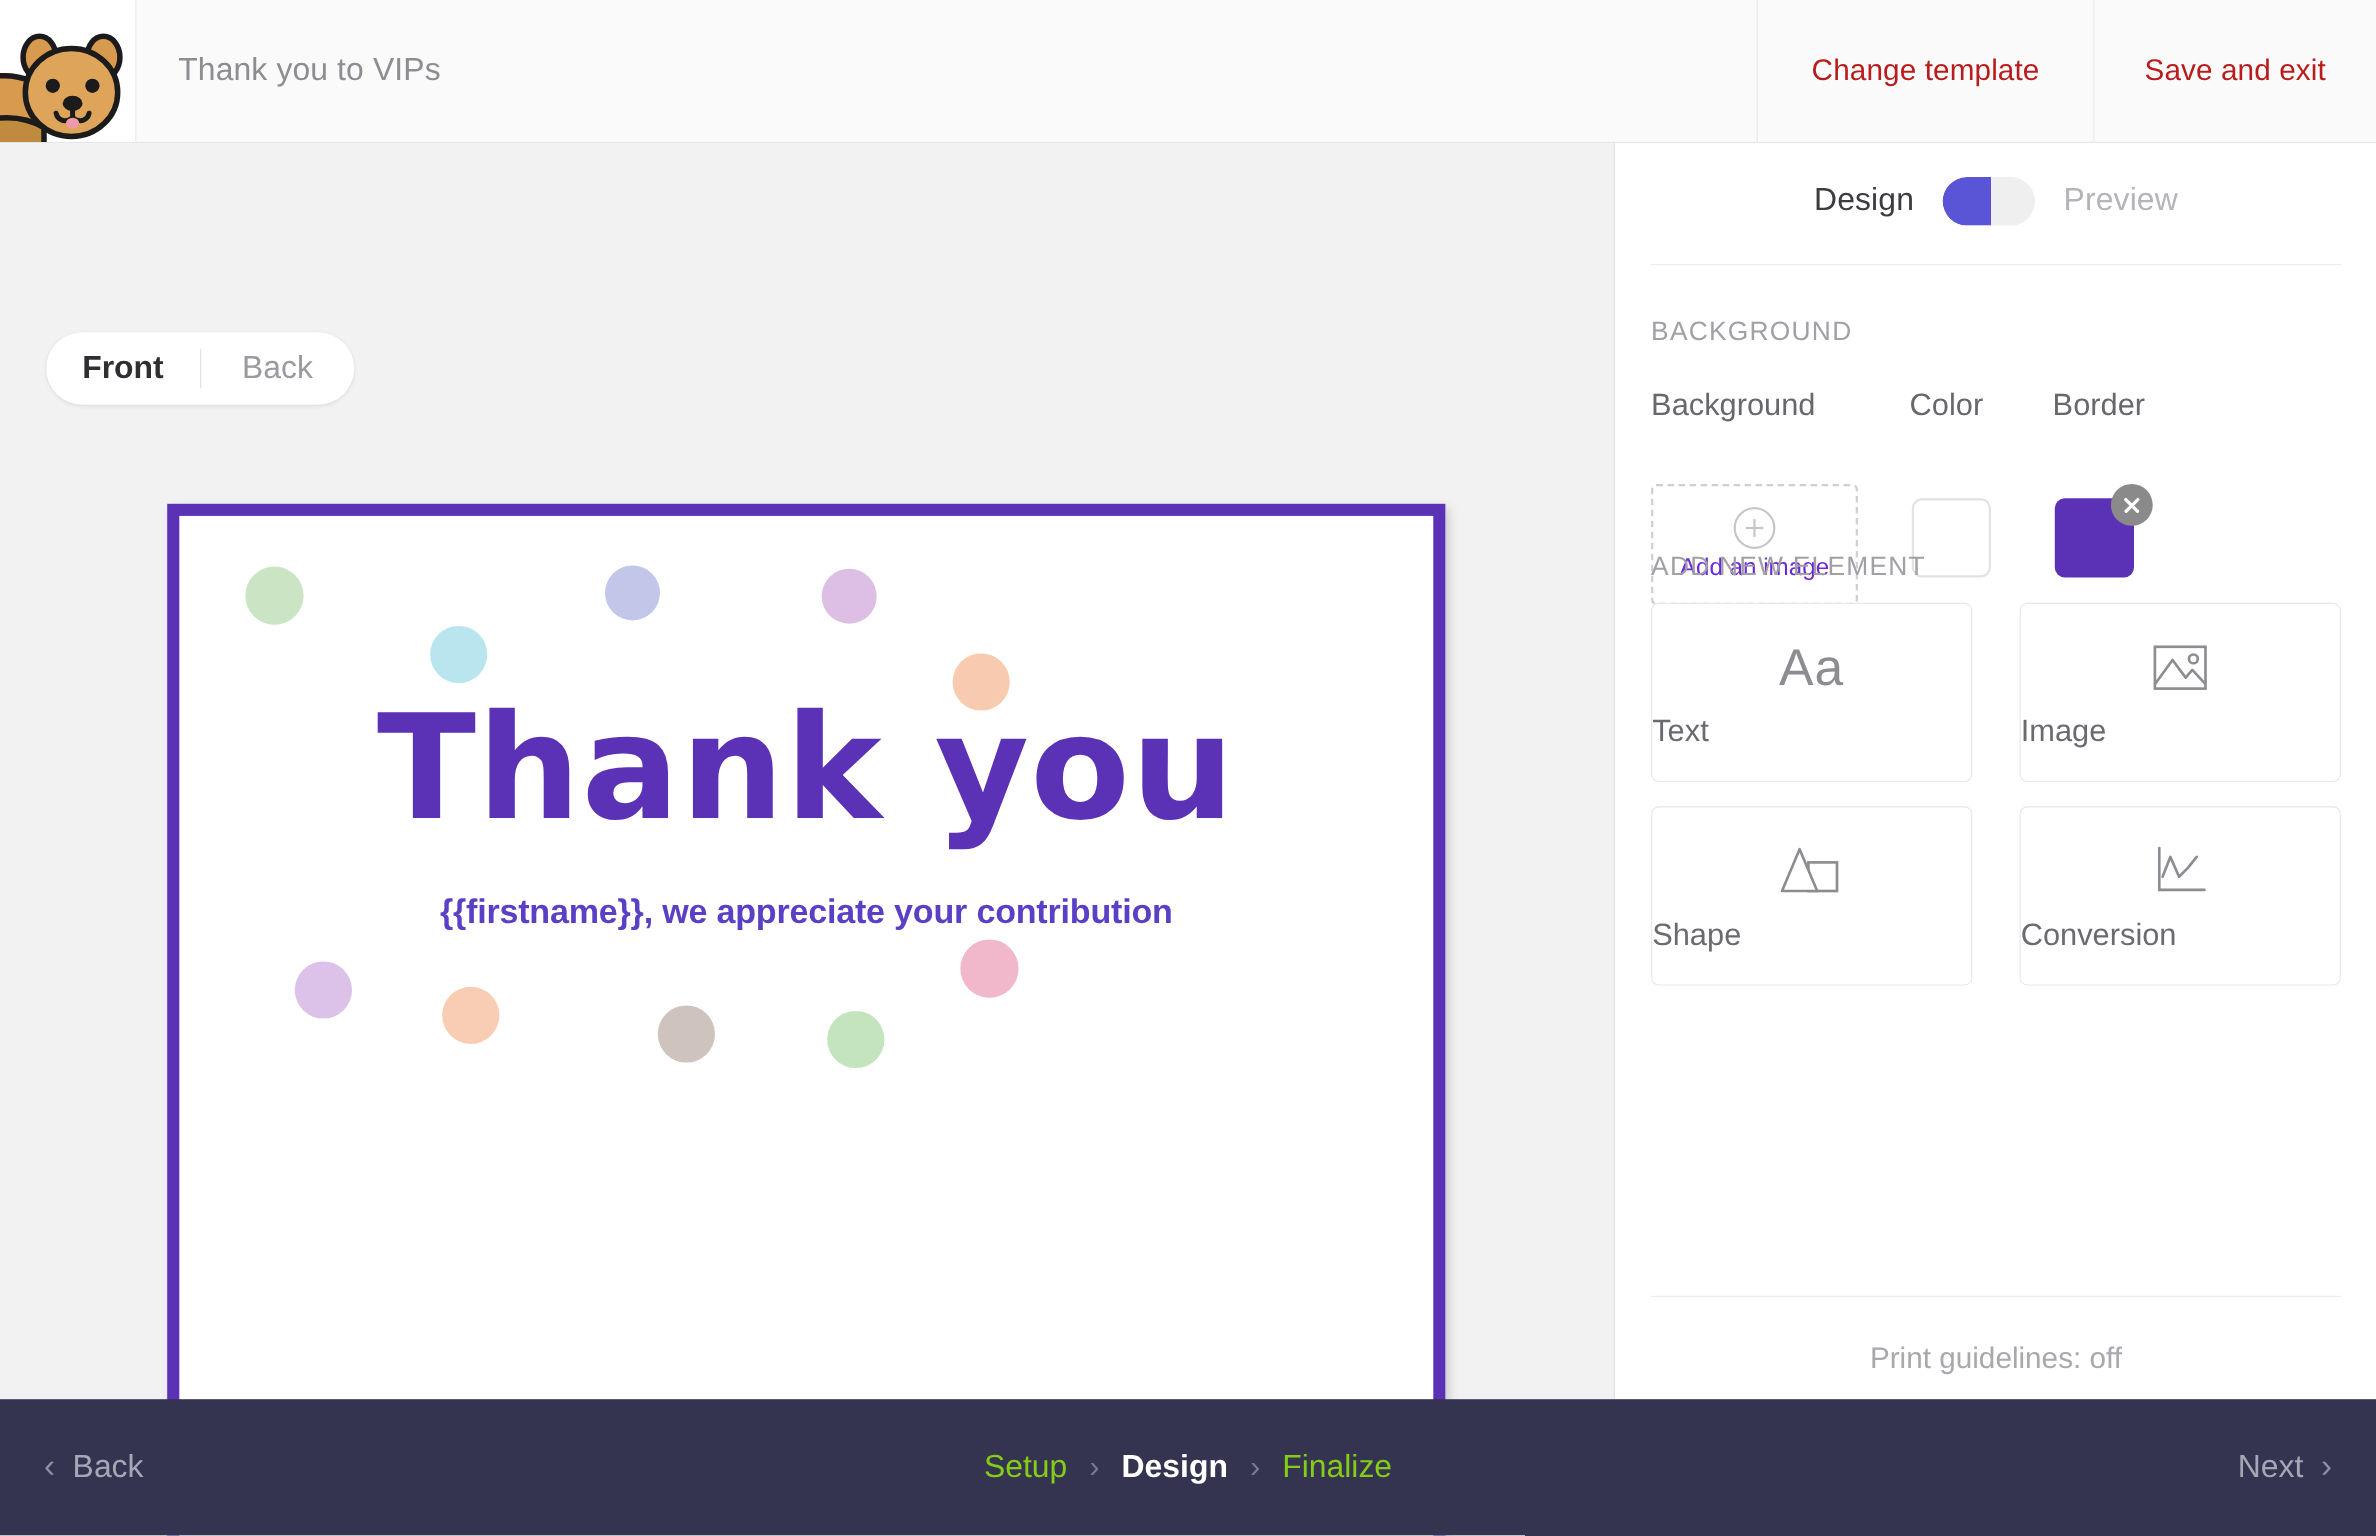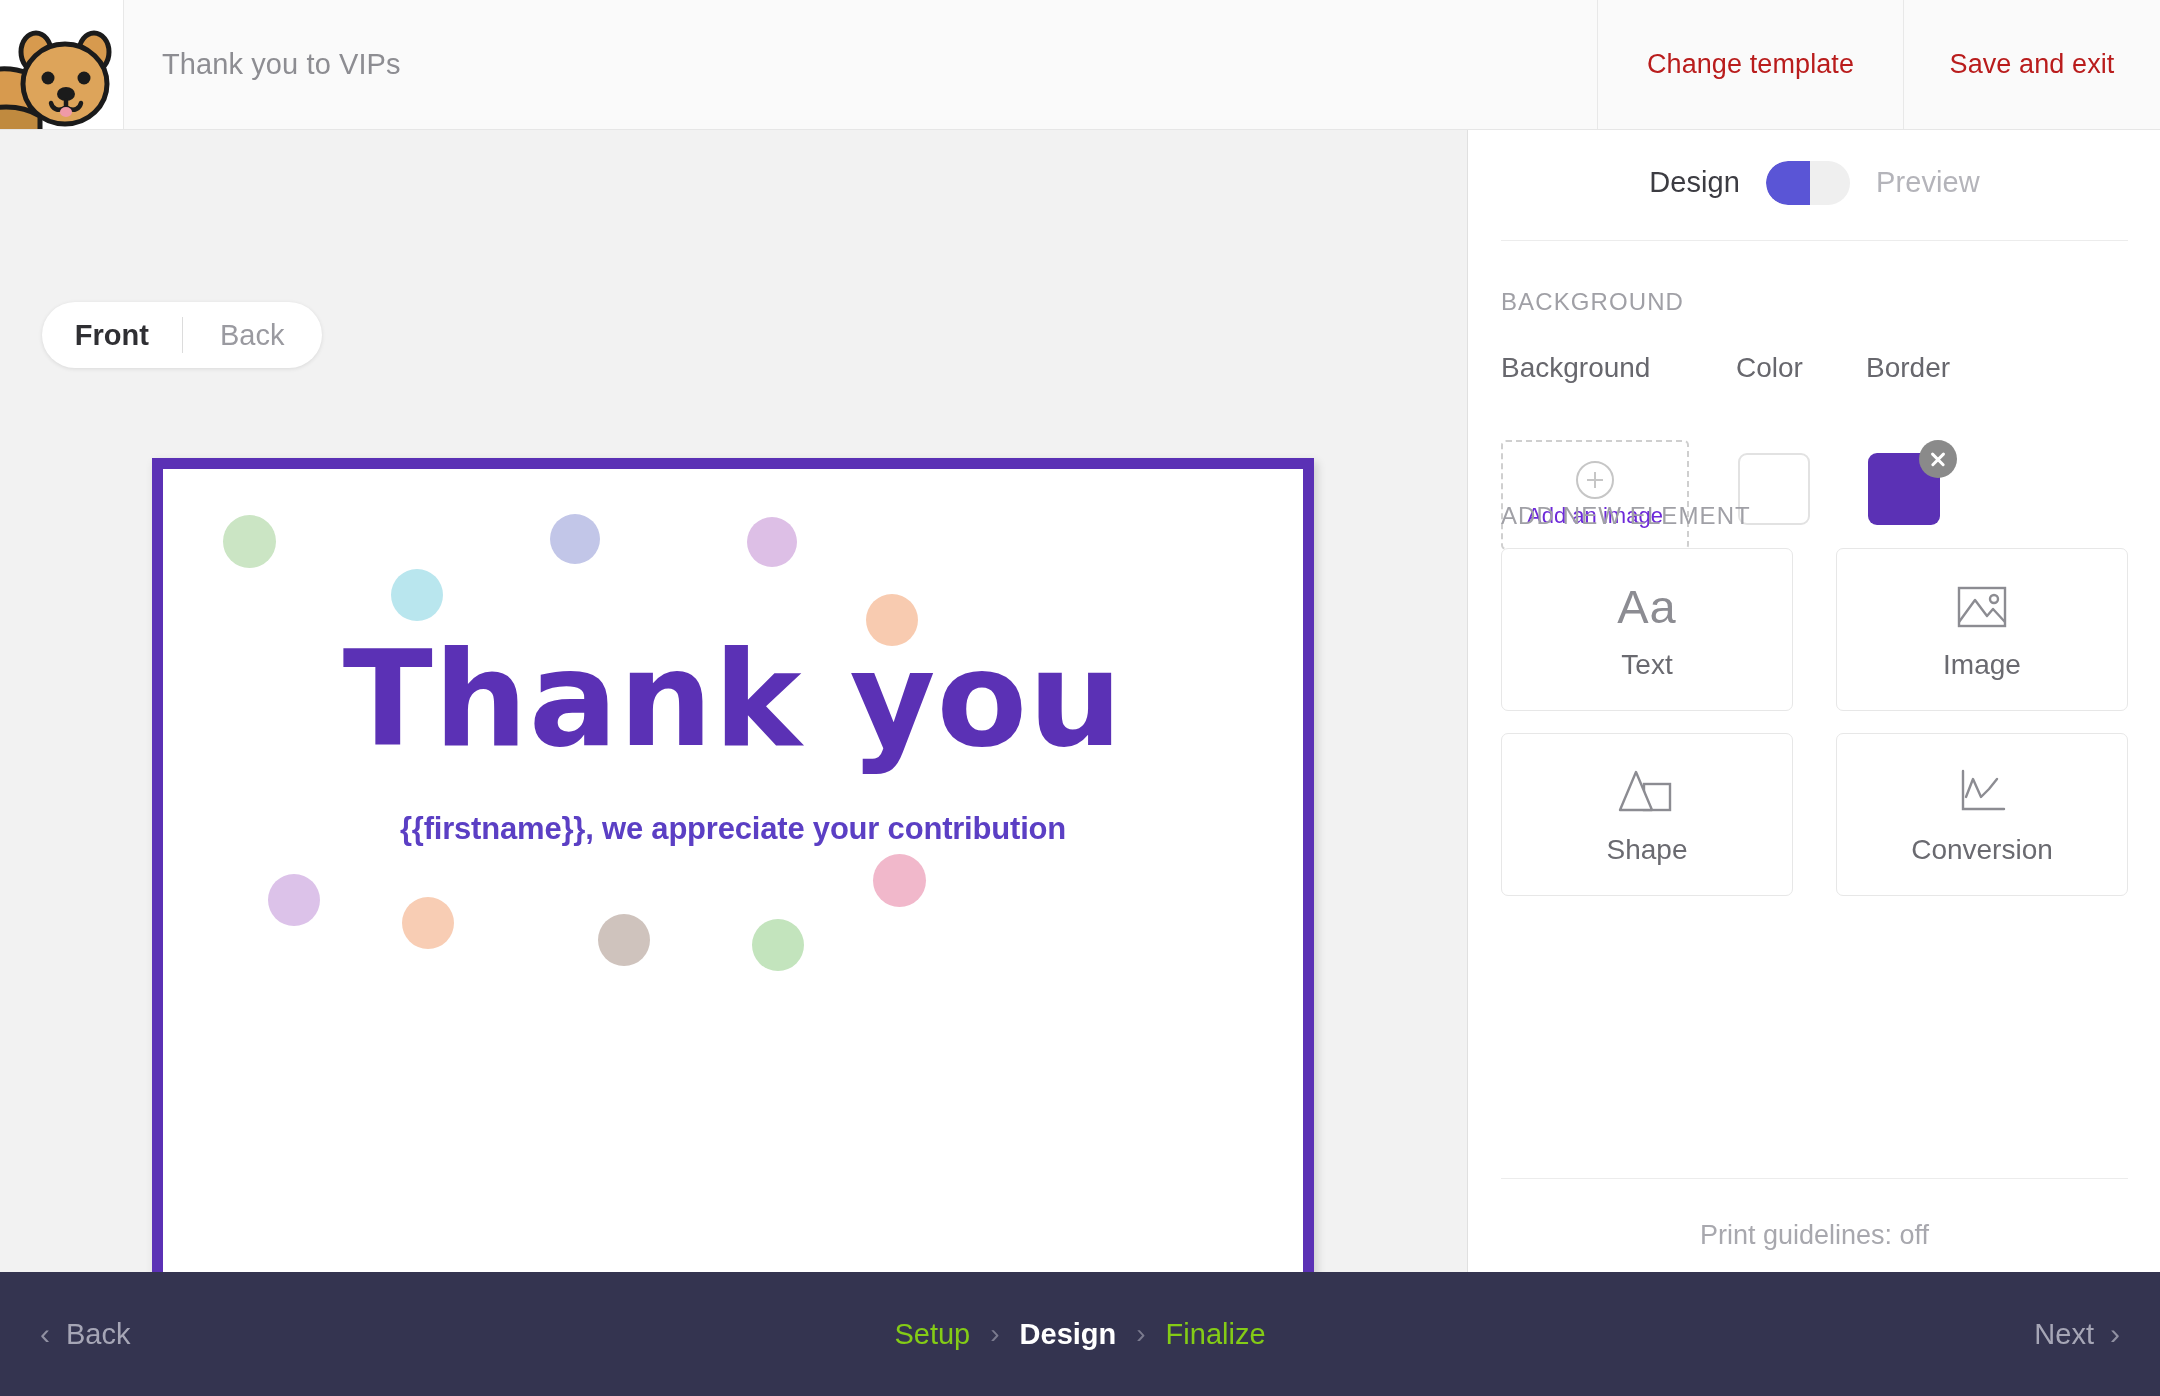--- a/index.html
+++ b/index.html
@@ -206,21 +206,21 @@
     width: 627px;
     display: grid;
     grid-template-columns: 292px 292px;
     grid-template-rows: 163px 163px;
     gap: 22px 43px;
   }
   .elem-card {
     border: 1.5px solid #e7e7e7; border-radius: 7px;
     background: #ffffff;
     display: flex; flex-direction: column;
-    align-items: center; justify-content: center;
+    justify-content: center;
     cursor: pointer;
   }
   .elem-icon { height: 56px; display: flex; align-items: center; justify-content: center; }
   .elem-icon .aa { font-size: 47px; color: #8c8c92; font-weight: 400; letter-spacing: 1px; }
   .elem-label { font-size: 28px; color: #6a6a70; margin-top: 14px; }
 
   .print-guidelines {
     position: absolute; left: 0; top: 1090px; width: 100%;
     text-align: center; font-size: 27px; color: #a8a8ae;
     cursor: pointer;

